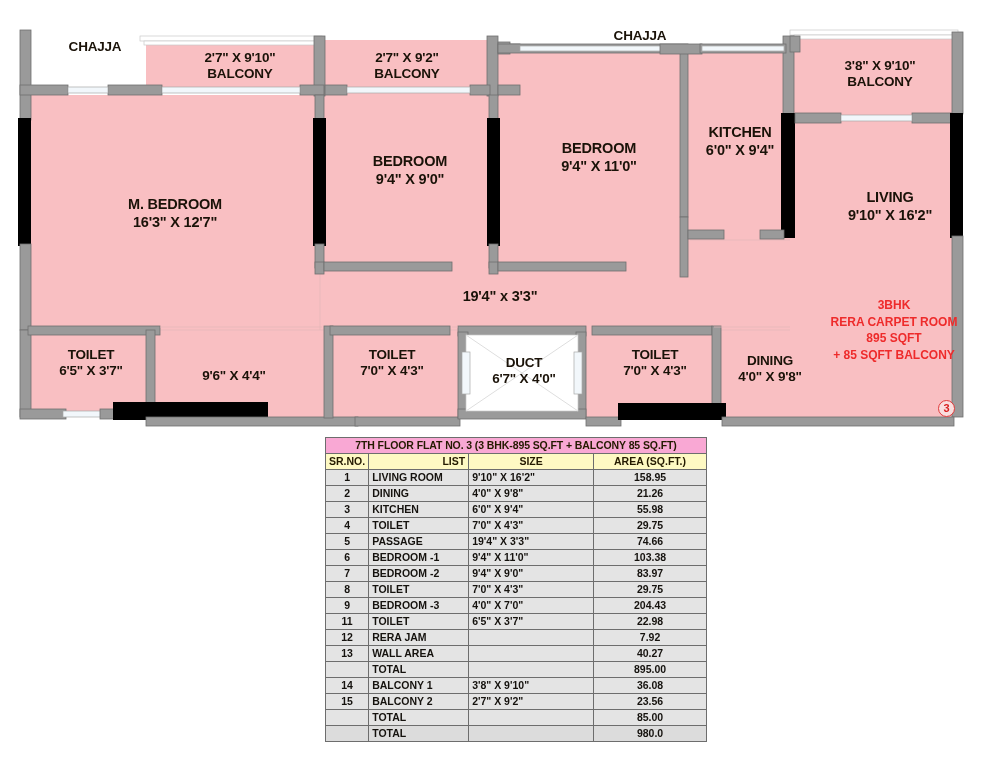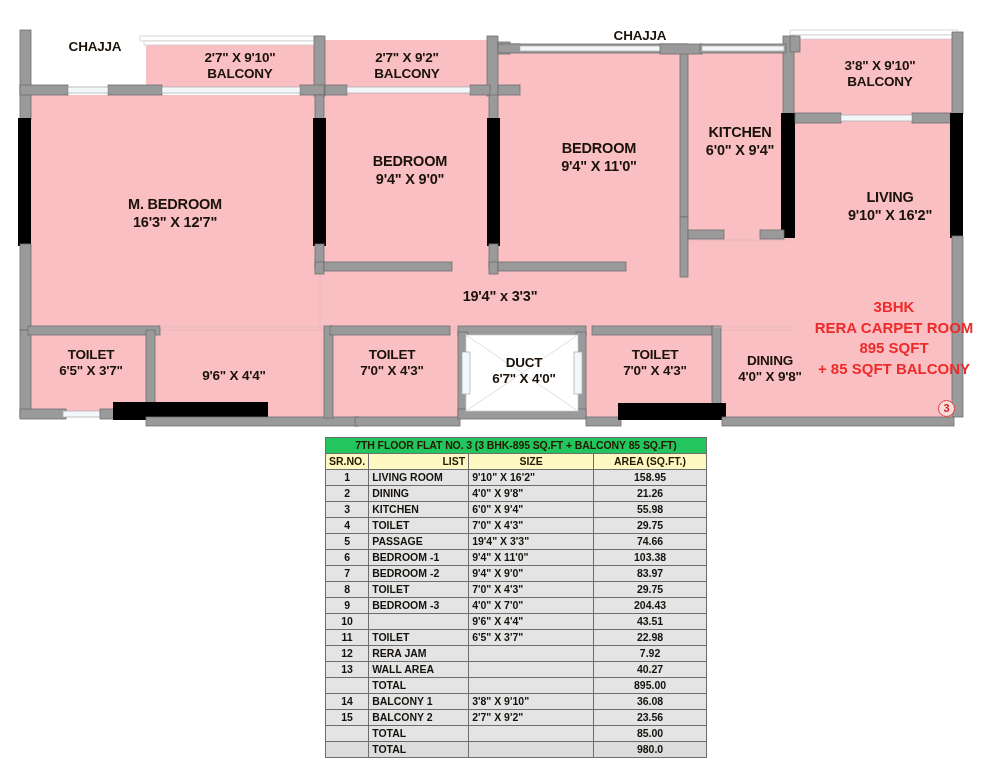--- a/index.html
+++ b/index.html
@@ -26,21 +26,21 @@
     font-family: "Liberation Sans", sans-serif;
   }
   .lbl.s13 { font-size: 13.5px; }
   .lbl.s14 { font-size: 14.5px; }
   .lbl .l2 { display:block; }
 
   .redtext {
     position:absolute;
     color:#ee2b2b;
     font-weight:700;
-    font-size:15px;
+    font-size:12px;
     line-height:1.38;
     text-align:center;
     white-space:nowrap;
   }
   .marker3 {
     position:absolute;
     width:17px; height:17px;
     border:1.4px solid #e03a3a;
     border-radius:50%;
     color:#d81f1f;
@@ -60,21 +60,21 @@
     background:#e6e6e6;
   }
   table.area td, table.area th {
     border: 1px solid #6d6d6d;
     padding: 0px 3px;
     height: 15px;
     line-height: 15px;
     font-weight: 700;
   }
   .ttl-row td {
-    background:#22c55e;
+    background:#f9a8d4;
     color:#241a00;
     text-align:center;
     font-size:10.5px;
     font-weight:700;
     height:17px;
     border:1px solid #6d6d6d;
     letter-spacing:-0.1px;
   }
   .hdr td {
     background:#fef9c3;
@@ -386,26 +386,20 @@
             <td class="c-size">7'0" X 4'3"</td>
             <td class="c-area">29.75</td>
           </tr>
           <tr class="body-row">
             <td class="c-sr">9</td>
             <td class="c-list">BEDROOM -3</td>
             <td class="c-size">4'0" X 7'0"</td>
             <td class="c-area">204.43</td>
           </tr>
           <tr class="body-row">
-            <td class="c-sr">10</td>
-            <td class="c-list"></td>
-            <td class="c-size">9'6" X 4'4"</td>
-            <td class="c-area">43.51</td>
-          </tr>
-          <tr class="body-row">
             <td class="c-sr">11</td>
             <td class="c-list">TOILET</td>
             <td class="c-size">6'5" X 3'7"</td>
             <td class="c-area">22.98</td>
           </tr>
           <tr class="body-row">
             <td class="c-sr">12</td>
             <td class="c-list">RERA JAM</td>
             <td class="c-size"></td>
             <td class="c-area">7.92</td>

